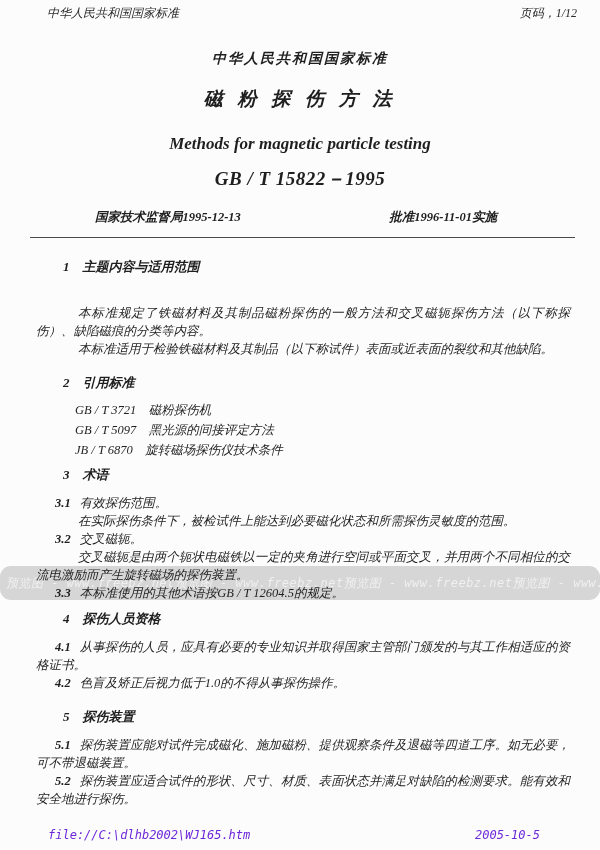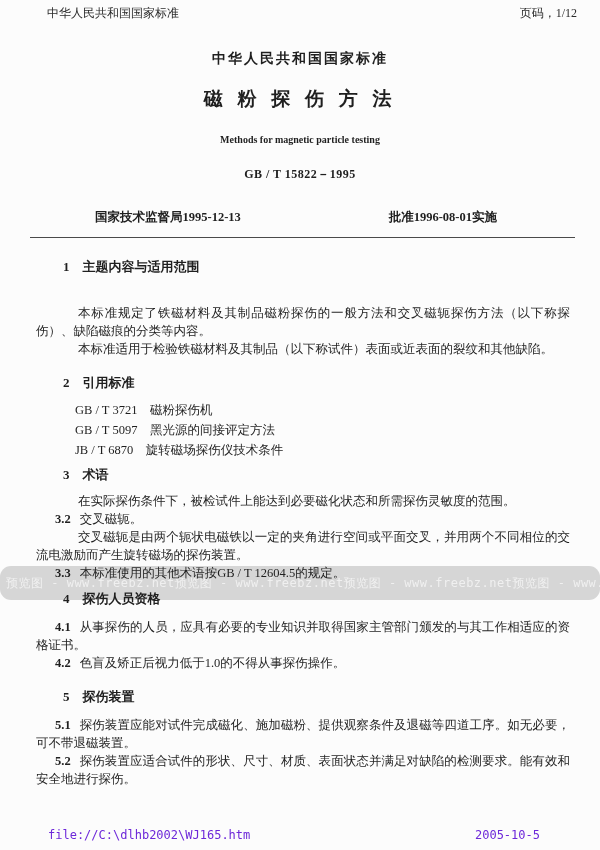--- a/index.html
+++ b/index.html
@@ -1,39 +1,40 @@
 <!DOCTYPE html>
 <html><head>
 <meta charset="utf-8">
 <style>
   html,body { margin:0; padding:0; background:#ffffff; }
   .page {
     position:relative; width:600px; height:850px;
     background:#fcfcfc; overflow:hidden;
     font-family:"Liberation Serif","DejaVu Serif",serif;
     color:#1f1f1f;
+    font-style:italic;
   }
   
   .runhead {
     position:absolute; top:5px; left:47px; right:23px;
     display:flex; justify-content:space-between;
     font-size:12px; color:#2b2b2b;
   }
   .pfooter {
     position:absolute; top:828px; left:48px; right:60px;
     display:flex; justify-content:space-between;
     font-family:"DejaVu Sans Mono","Liberation Mono",monospace;
     font-size:12px; color:#6d28d9;
   }
   
   .tline { position:absolute; left:0; right:0; text-align:center; font-weight:bold; }
   .t1 { top:50px;  font-size:14px;   letter-spacing:2px; }
   .t2 { top:86px;  font-size:19px;   letter-spacing:5px; }
-  .t3 { top:134px; font-size:10px; }
-  .t4 { top:166px; font-size:12px; letter-spacing:.5px; }
+  .t3 { top:134px; font-size:17px; }
+  .t4 { top:166px; font-size:19px; letter-spacing:.5px; }
   .approval {
     position:absolute; top:209px; left:95px; right:103px;
     display:flex; justify-content:space-between;
     font-weight:bold; font-size:12.5px;gap:33px;
   }
   .rule { position:absolute; top:237px; left:30px; right:25px; border-top:1px solid #4a4a4a; }
   
   .wm-band {
     position:absolute; top:566px; left:0; width:600px; height:34px;
     display:flex; justify-content:space-between; align-items:center;
@@ -66,21 +67,21 @@
     <span>页码，1/12</span>
   </div>
 
   <div class="tline t1">中华人民共和国国家标准</div>
   <div class="tline t2">磁 粉 探 伤 方 法</div>
   <div class="tline t3">Methods for magnetic particle testing</div>
   <div class="tline t4">GB / T 15822－1995</div>
 
   <div class="approval">
     <span>国家技术监督局1995-12-13</span>
-    <span>批准1996-08-01实施</span>
+    <span>批准1996-11-01实施</span>
   </div>
 
   <div class="rule"></div>
 
   <div class="wm-band" style="background: rgb(214, 214, 214); color: rgb(240, 240, 240);">
     <span>预览图 - www.freebz.net</span>
     <span>预览图 - www.freebz.net</span>
     <span>预览图 - www.freebz.net</span>
     <span>预览图 - www.freebz.net</span>
   </div>
@@ -95,20 +96,23 @@
 
     <p class="sec-h mt16">
       <span class="sec-num">2</span><span>引用标准</span>
     </p>
     <p class="ref-line">GB / T 3721　磁粉探伤机</p>
     <p class="ref-line">GB / T 5097　黑光源的间接评定方法</p>
     <p class="ref-line">JB / T 6870　旋转磁场探伤仪技术条件</p>
 
     <p class="sec-h mt6">
       <span class="sec-num">3</span><span>术语</span>
+    </p>
+    <p class="clause mt10">
+      <span class="cnum">3.1</span><span>有效探伤范围。</span>
     </p>
     <p class="cdef">在实际探伤条件下，被检试件上能达到必要磁化状态和所需探伤灵敏度的范围。</p>
     <p class="clause">
       <span class="cnum">3.2</span><span>交叉磁轭。</span>
     </p>
     <p class="cdef">交叉磁轭是由两个轭状电磁铁以一定的夹角进行空间或平面交叉，并用两个不同相位的交流电激励而产生旋转磁场的探伤装置。</p>
     <p class="clause">
       <span class="cnum">3.3</span><span>本标准使用的其他术语按GB / T 12604.5的规定。</span>
     </p>
 

